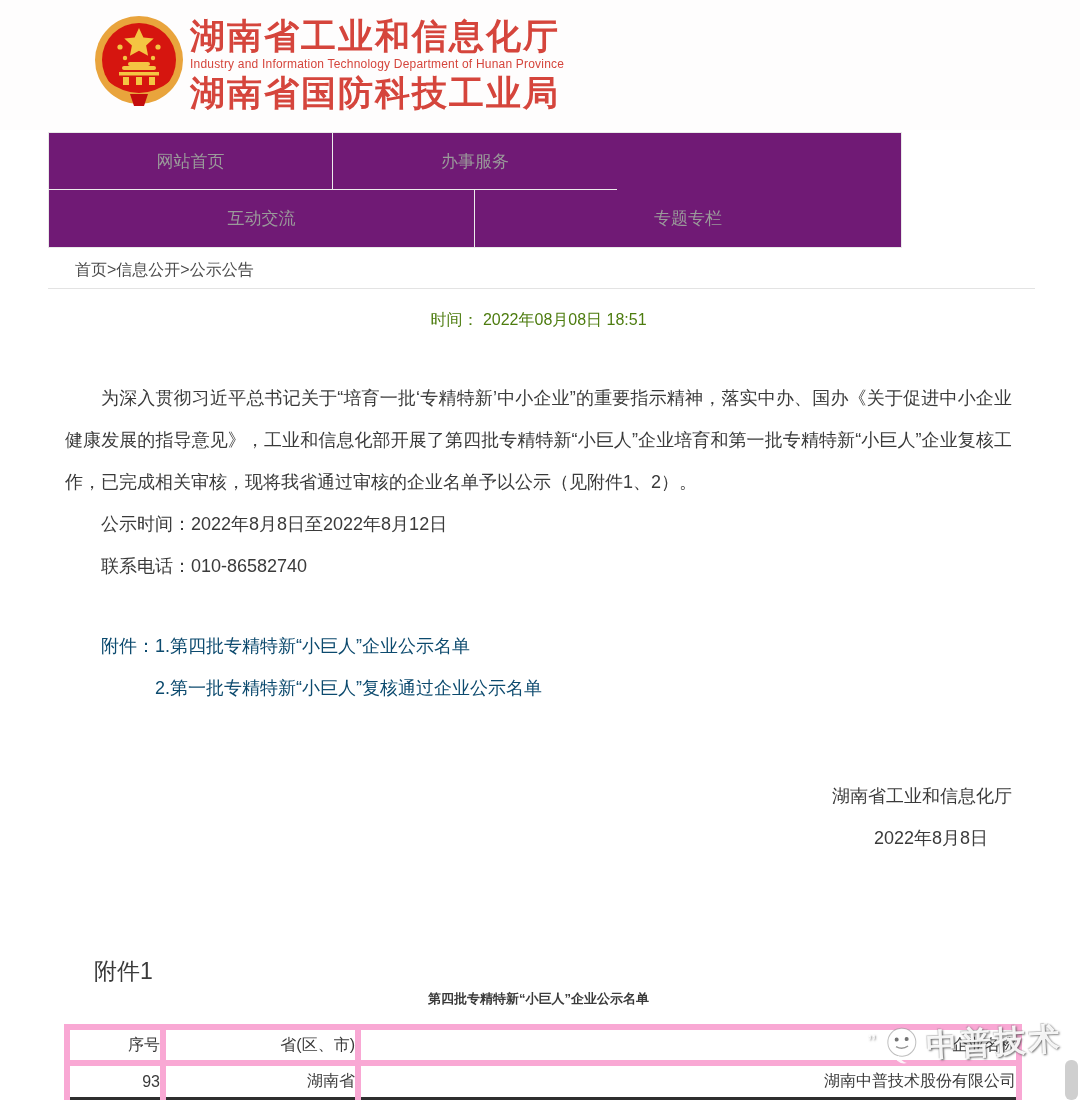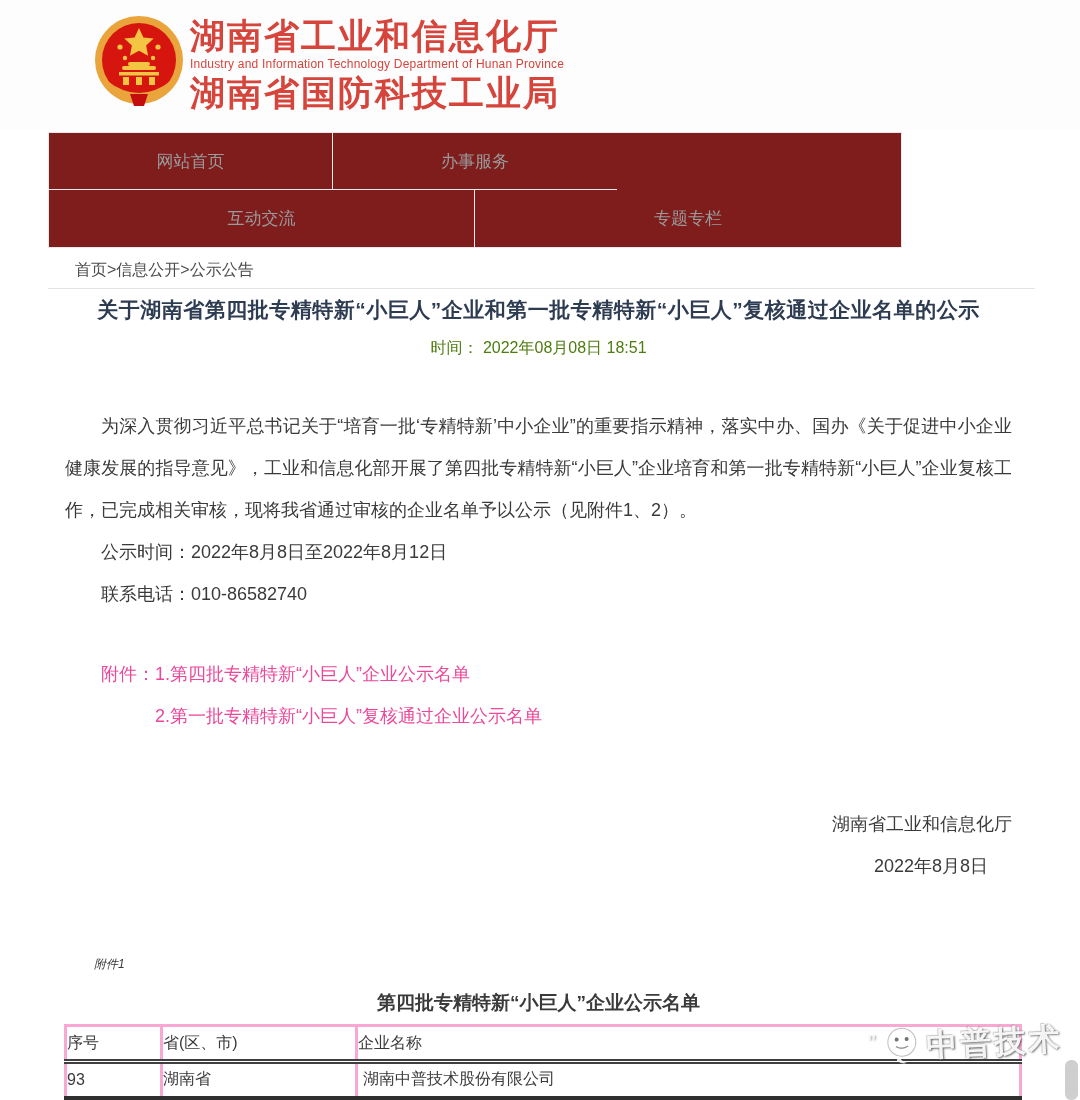--- a/index.html
+++ b/index.html
@@ -8,21 +8,21 @@
 
   
   .site-header { position: absolute; left: 0; top: 0; width: 1080px; height: 130px; background: #fefdfd; }
   .emblem-wrap { position: absolute; left: 92px; top: 14px; width: 94px; height: 96px; }
   .header-text { position: absolute; left: 190px; top: 16px; width: 560px; }
   .header-cn1 { font-size: 35px; font-weight: bold; color: #d5453c; letter-spacing: 2px; line-height: 40px; white-space: nowrap; }
   .header-en  { font-size: 12px; color: #d5453c; line-height: 16px; white-space: nowrap; letter-spacing: 0.2px; }
   .header-cn2 { font-size: 35px; font-weight: bold; color: #d5453c; letter-spacing: 2px; line-height: 40px; margin-top: 1px; white-space: nowrap; }
 
   
-  .nav { position: absolute; left: 48px; top: 132px; width: 854px; border: 1px solid #e9e9e9; background: #7f1d1d; }
+  .nav { position: absolute; left: 48px; top: 132px; width: 854px; border: 1px solid #e9e9e9; background: #701a75; }
   .nav-row { display: flex; }
   .nav-cell { height: 57px; display: flex; align-items: center; justify-content: center;
               font-size: 17px; color: #9a9a9a; border-right: 1px solid #ececec; border-bottom: 1px solid #ececec; cursor: pointer; }
   .nav-cell:last-child { border-right: none; }
   .nav-row2 .nav-cell { border-bottom: none; }
   .r1c { width: 33.33%; }
   .r2c { width: 50%; }
 
   
   .breadcrumb { position: absolute; left: 75px; top: 260px; font-size: 16px; color: #4a4a4a; }
@@ -30,36 +30,36 @@
 
   
   .article { position: absolute; left: 65px; top: 296px; width: 947px; }
   .article-title { font-size: 21px; font-weight: bold; color: #2e3c52; text-align: center; line-height: 28px; letter-spacing: 0.5px; }
   .article-time { margin-top: 14px; text-align: center; font-size: 16px; color: #4d7c0f; }
 
   .article-body { margin-top: 46px; font-size: 18px; color: #3a3a3a; line-height: 42px; text-align: justify; }
   .para { text-indent: 2em; }
   .meta-line { text-indent: 2em; }
 
-  .attachments { margin-top: 38px; font-size: 18px; color: #ec4899; line-height: 42px; }
+  .attachments { margin-top: 38px; font-size: 18px; color: #0c4a6e; line-height: 42px; }
   .attach-row { display: flex; }
   .attach-label { text-indent: 2em; white-space: nowrap; }
   .attach-item2 { margin-left: 90px; }
 
   .signature { margin-top: 66px; text-align: right; font-size: 18px; color: #3a3a3a; line-height: 42px; }
   .signature-org { padding-right: 0px; }
   .signature-date { padding-right: 24px; }
 
   
-  .appendix-label { position: absolute; left: 94px; top: 956px; font-size: 12px; color: #3a3a3a; font-style: italic; }
-  .appendix-title { position: absolute; left: 65px; top: 990px; width: 947px; text-align: center; font-size: 19px; font-weight: bold; color: #3a3a3a; }
+  .appendix-label { position: absolute; left: 94px; top: 956px; font-size: 23px; color: #3a3a3a; }
+  .appendix-title { position: absolute; left: 65px; top: 990px; width: 947px; text-align: center; font-size: 13px; font-weight: bold; color: #3a3a3a; }
 
   table.roster { position: absolute; left: 64px; top: 1024px; width: 958px; border-collapse: collapse; table-layout: fixed;
                  font-size: 16px; color: #3a3a3a; background: #fff; }
-  table.roster th, table.roster td { border: 3px solid #f9a8d4; height: 36px; text-align: left; font-weight: normal; }
+  table.roster th, table.roster td { border: 6px solid #f9a8d4; height: 36px; text-align: right; font-weight: normal; }
   table.roster { border: 2px solid #3f3f3f; }
   table.roster thead th { border-bottom: 5px double #3f3f3f; }
   table.roster tbody td { border-bottom: 4px solid #2f2f2f; }
   .col-no { width: 96px; }
   .col-prov { width: 195px; }
   td.cell-company { text-align: left; padding-left: 5px; }
 
   
   .watermark { position: absolute; left: 868px; top: 1022px; display: flex; align-items: center; gap: 6px;
                transform: rotate(-3deg); pointer-events: none; }
@@ -114,21 +114,20 @@
   <div class="nav-row nav-row2">
     <div class="nav-cell r2c">互动交流</div>
     <div class="nav-cell r2c">专题专栏</div>
   </div>
 </div>
 
 <div class="breadcrumb">首页&gt;信息公开&gt;公示公告</div>
 <div class="crumb-divider"></div>
 
 <div class="article">
-  <div class="article-title">关于湖南省第四批专精特新“小巨人”企业和第一批专精特新“小巨人”复核通过企业名单的公示</div>
   <div class="article-time">时间： 2022年08月08日 18:51</div>
 
   <div class="article-body">
     <p class="para">为深入贯彻习近平总书记关于“培育一批‘专精特新’中小企业”的重要指示精神，落实中办、国办《关于促进中小企业健康发展的指导意见》，工业和信息化部开展了第四批专精特新“小巨人”企业培育和第一批专精特新“小巨人”企业复核工作，已完成相关审核，现将我省通过审核的企业名单予以公示（见附件1、2）。</p>
     <p class="meta-line">公示时间：2022年8月8日至2022年8月12日</p>
     <p class="meta-line">联系电话：010-86582740</p>
   </div>
 
   <div class="attachments">
     <div class="attach-row">

